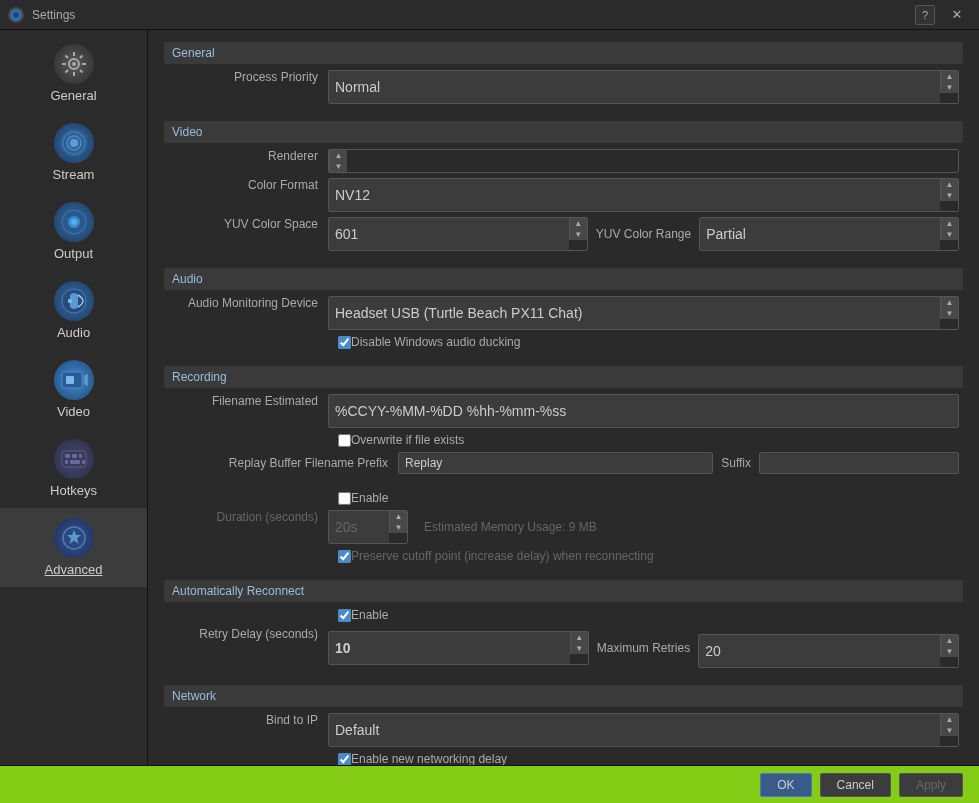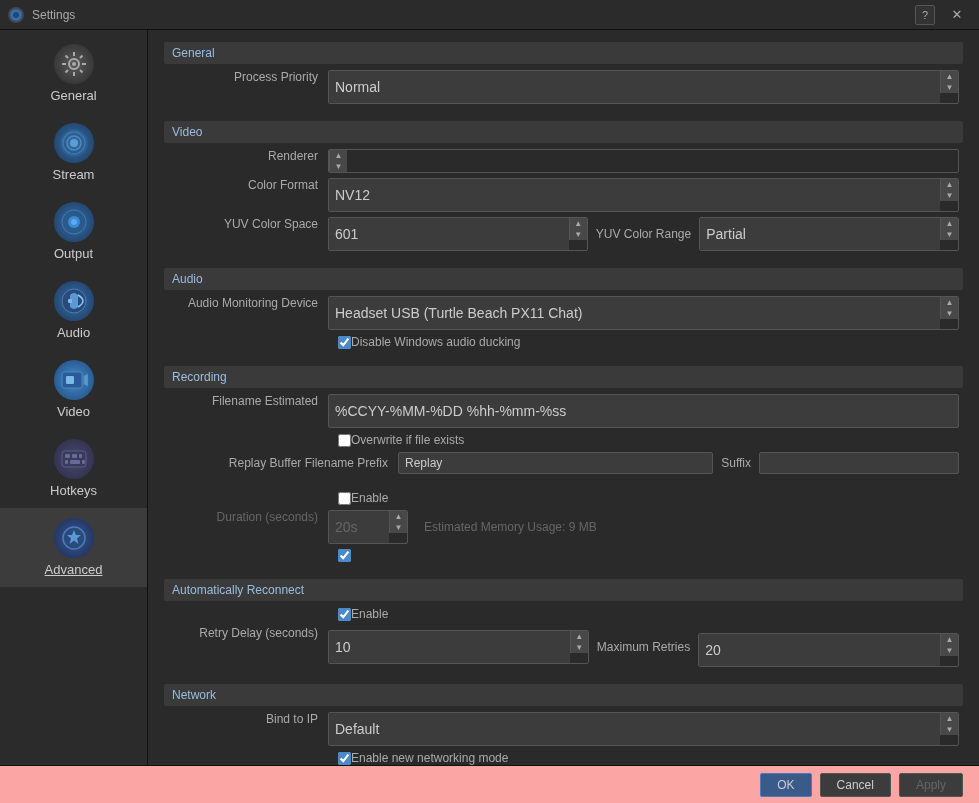--- a/index.html
+++ b/index.html
@@ -225,21 +225,21 @@
       background: #3c3c3c;
       border: 1px solid #555;
       border-radius: 2px;
       color: #ccc;
       padding: 0 6px;
       font-size: 12px;
     }
     
     .bottom-bar {
       height: 38px;
-      background: #fca5a5;
+      background: #84cc16;
       border-top: 1px solid #111;
       display: flex;
       align-items: center;
       justify-content: flex-end;
       padding: 0 16px;
       gap: 8px;
       flex-shrink: 0;
     }
     .btn {
       height: 24px;
@@ -497,38 +497,39 @@
               <div class="spinner-btn">
                 <div class="spinner-up">▲</div>
                 <div class="spinner-down">▼</div>
               </div>
             </div>
             <span class="estimated-mem">Estimated Memory Usage: 9 MB</span>
           </div>
         </div>
         <div class="checkbox-row">
           <input type="checkbox" id="preserve" checked="" style="">
+          <label for="preserve" class="checkbox-label disabled">Preserve cutoff point (increase delay) when reconnecting</label>
         </div>
       </div>
     </div>
 
     <div class="section">
       <div class="section-header">
         <span>Automatically Reconnect</span>
       </div>
       <div class="section-body">
         <div class="checkbox-row">
           <input type="checkbox" id="reconnect-enable" checked="" style="">
           <label for="reconnect-enable" class="checkbox-label">Enable</label>
         </div>
         <div class="form-row">
           <span class="form-label">Retry Delay (seconds)</span>
           <div style="display:flex;align-items:center;gap:8px;flex:1;">
             <div class="with-spinner" style="flex:1;">
-              <div class="form-control" style="display:flex;align-items:center;">10</div>
+              <div class="form-control" style="display:flex;align-items:center;font-weight:bold;">10</div>
               <div class="spinner-btn">
                 <div class="spinner-up">▲</div>
                 <div class="spinner-down">▼</div>
               </div>
             </div>
             <span style="color:#aaa;white-space:nowrap;font-size:12px;">Maximum Retries</span>
             <div class="with-spinner" style="flex:1;margin-top:7px;">
               <div class="form-control" style="display:flex;align-items:center;">20</div>
               <div class="spinner-btn">
                 <div class="spinner-up">▲</div>
@@ -550,21 +551,21 @@
           <div class="with-spinner">
             <div class="form-control" style="display:flex;align-items:center;">Default</div>
             <div class="spinner-btn">
               <div class="spinner-up">▲</div>
               <div class="spinner-down">▼</div>
             </div>
           </div>
         </div>
         <div class="checkbox-row">
           <input type="checkbox" id="new-networking" checked="" style="">
-          <label for="new-networking" class="checkbox-label">Enable new networking mode</label>
+          <label for="new-networking" class="checkbox-label">Enable new networking delay</label>
         </div>
         <div class="checkbox-row">
           <input type="checkbox" id="low-latency" checked="" style="">
           <label for="low-latency" class="checkbox-label">Low latency mode</label>
         </div>
       </div>
     </div>
 
   </div>
 </div>

